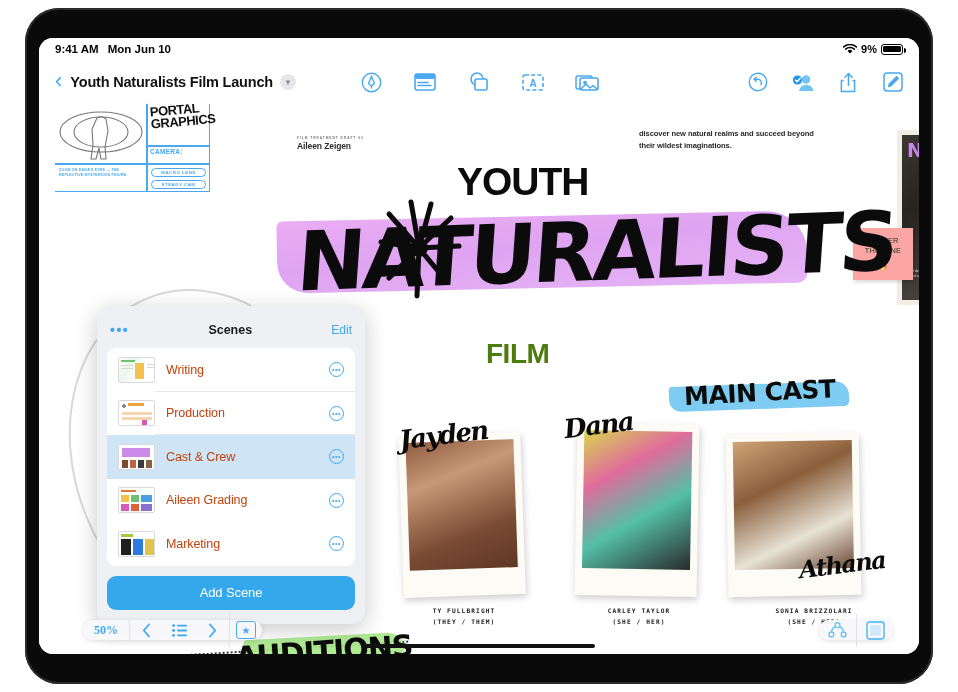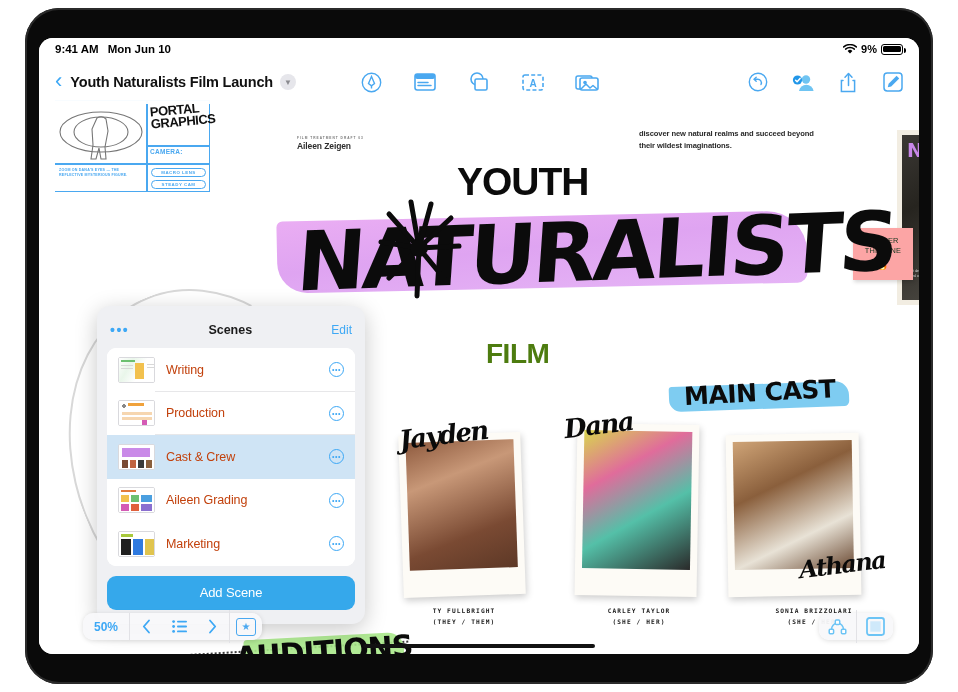--- a/index.html
+++ b/index.html
@@ -236,21 +236,22 @@
   }
   .add-scene{
     margin-top:10px; height:34px; background:#35a8eb; border-radius:9px; color:#fff;
     display:flex;align-items:center;justify-content:center; font-size:13px; letter-spacing:-0.1px;
   }
 
   
   .bbar{
     position:absolute; bottom:14px; background:rgba(248,248,250,0.95); border-radius:10px;
     display:flex; align-items:center; z-index:32; box-shadow:0 1px 5px rgba(0,0,0,.13);
-    height:27px;
+    height:20px;
+    font-family:Liberation Serif, serif;
   }
   .bbar-left{ left:44px; }
   .zoomlvl{ padding:0 11px; font-size:12px; color:#3da8f5; font-weight:bold; border-right:1px solid #e2e2e6; height:100%; display:flex;align-items:center;}
   .bbtn{ width:33px;height:33px; display:flex;align-items:center;justify-content:center; color:#3da8f5;}
   .bbtn.sq{ border-left:1px solid #e2e2e6;}
   .starbox{
     width:20px;height:18px;border:1.4px solid #4aa8f0;border-radius:3px; color:#4aa8f0;
     display:flex;align-items:center;justify-content:center; font-size:10px;
   }
   .bbar-right{ right:26px; }

